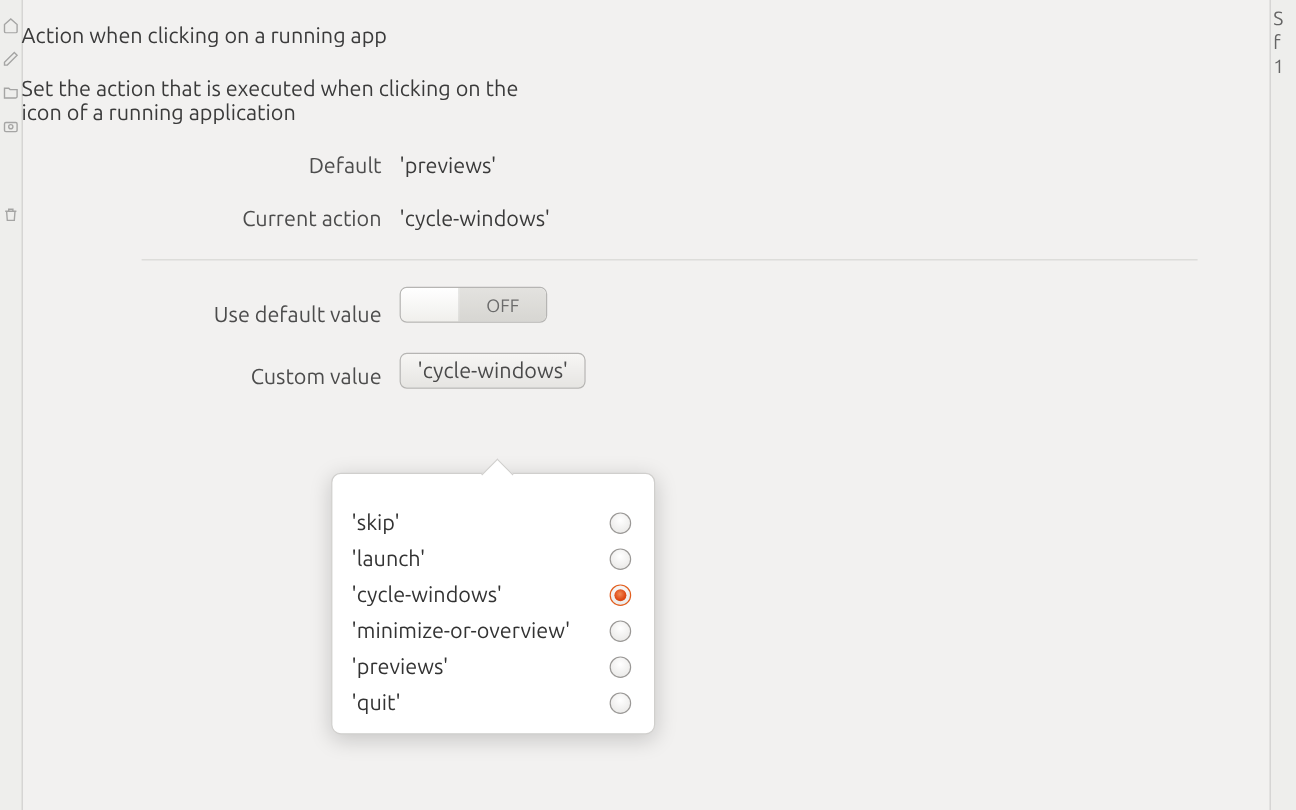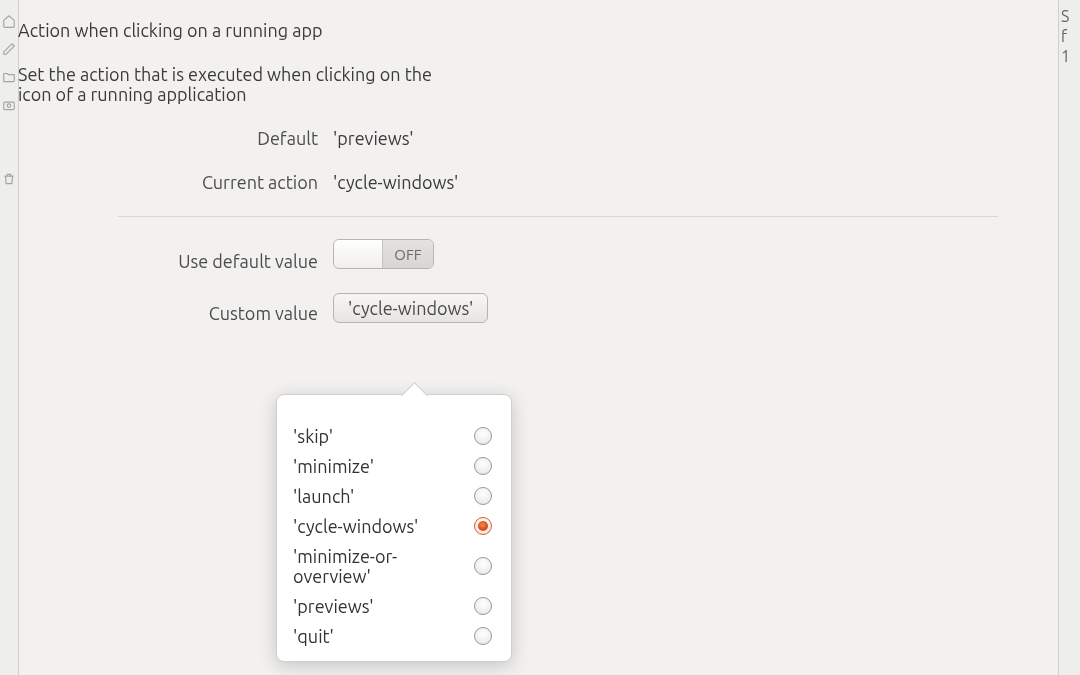--- a/index.html
+++ b/index.html
@@ -94,21 +94,21 @@
     height: 28px;
     box-shadow: inset 0 0 0 1px #fff3;
   }
   .toggle .knob {
     width: 48px;
     background: linear-gradient(#ffffff, #f0efec);
     border-right: 1px solid #c5c4c1;
     border-radius: 5px 0 0 5px;
   }
   .toggle .state {
-    width: 50px;
+    width: 72px;
     display: flex;
     align-items: center;
     justify-content: center;
     color: #6b6b6b;
     font-size: 15px;
     background: linear-gradient(#e3e2df, #d7d6d2);
     border-radius: 0 5px 5px 0;
   }
 
   
@@ -121,21 +121,21 @@
     padding: 4px 14px;
     color: #4a4a4a;
     cursor: pointer;
   }
 
   
   .popover {
     position: absolute;
     left: 258px;
     top: 394px;
-    width: 236px;
+    width: 270px;
     background: #ffffff;
     border: 1px solid #d0cfcd;
     border-radius: 8px;
     box-shadow: 0 4px 18px rgba(0,0,0,.18);
     padding: 26px 16px 10px 16px;
     box-sizing: border-box;
   }
   .popover .arrow {
     position: absolute;
     top: -9px;
@@ -256,24 +256,20 @@
   </div>
 
   <div class="popover">
     <div class="arrow"></div>
 
     <div class="option">
       <span>'skip'</span>
       <div class="radio"></div>
     </div>
     <div class="option">
-      <span>'minimize'</span>
-      <div class="radio"></div>
-    </div>
-    <div class="option">
       <span>'launch'</span>
       <div class="radio"></div>
     </div>
     <div class="option">
       <span>'cycle-windows'</span>
       <div class="radio sel"></div>
     </div>
     <div class="option">
       <span>'minimize-or-overview'</span>
       <div class="radio"></div>

